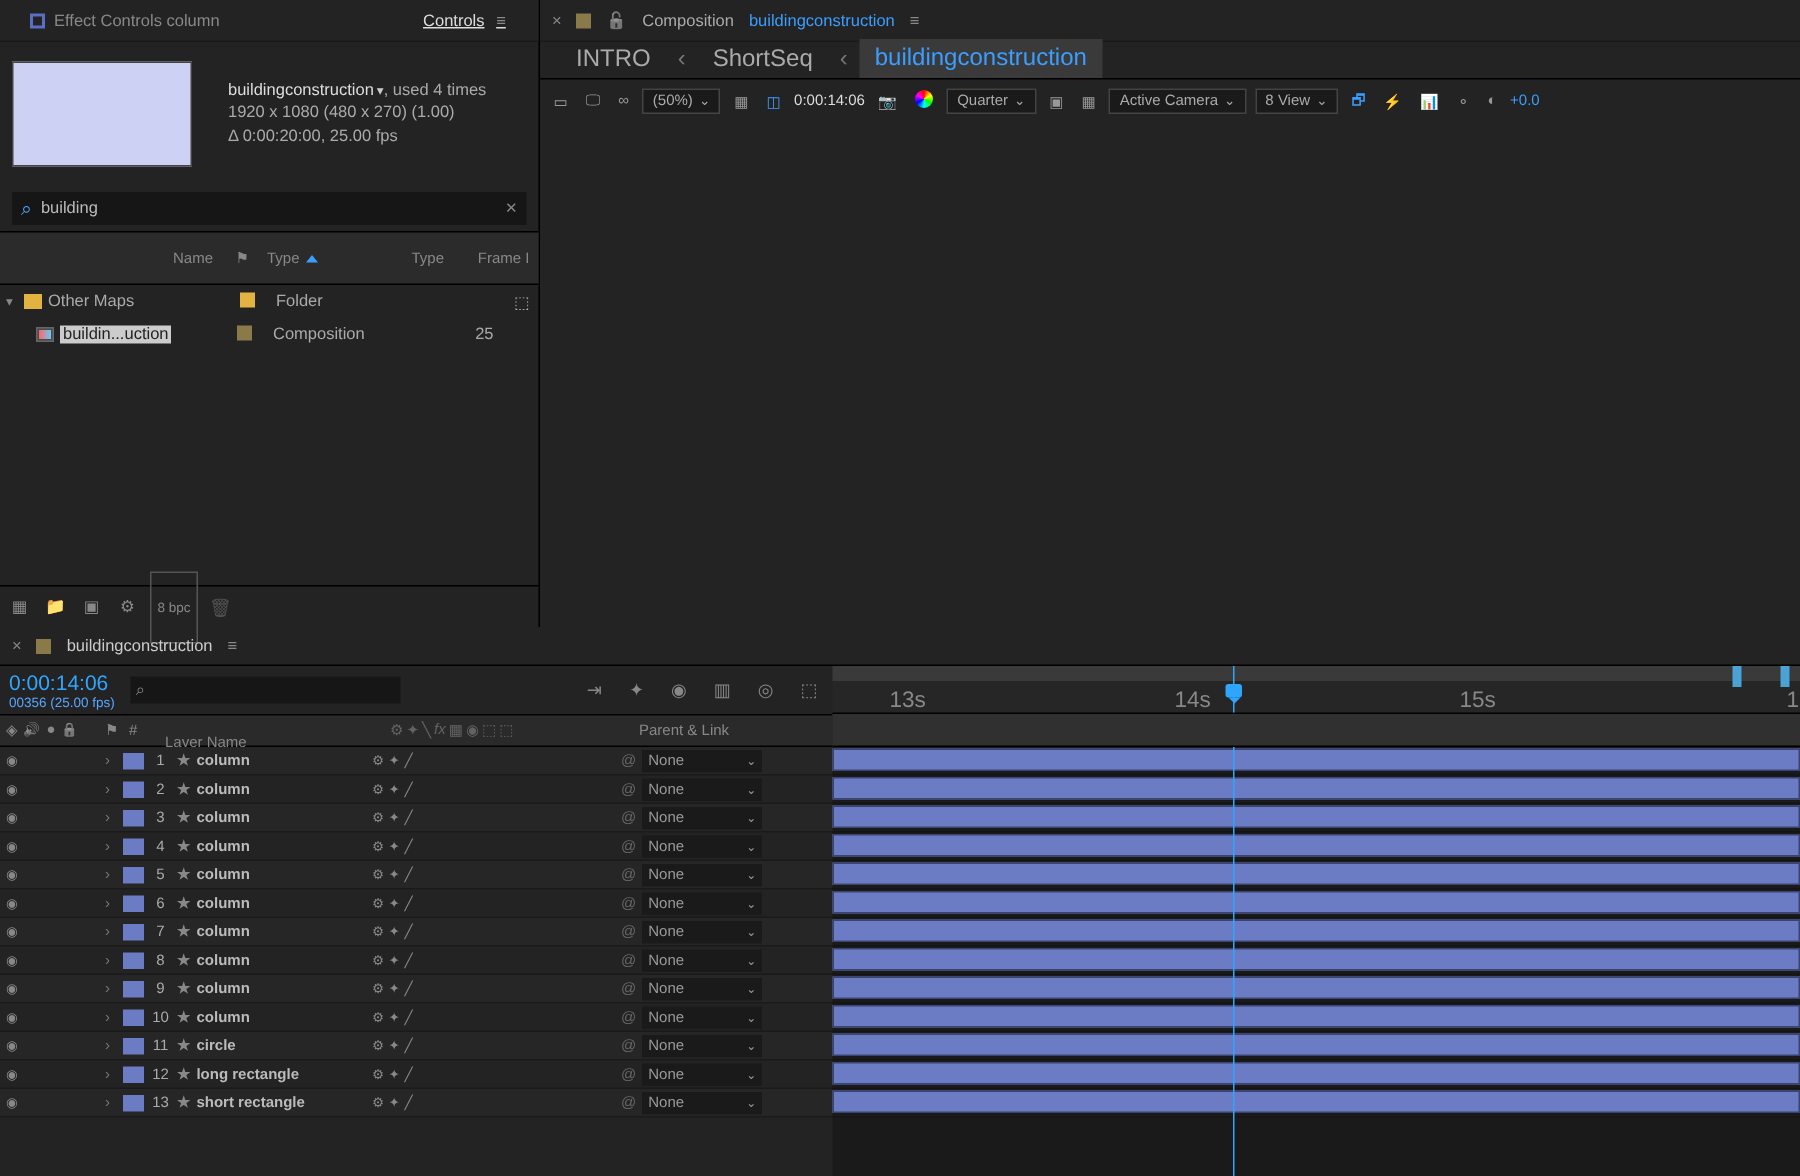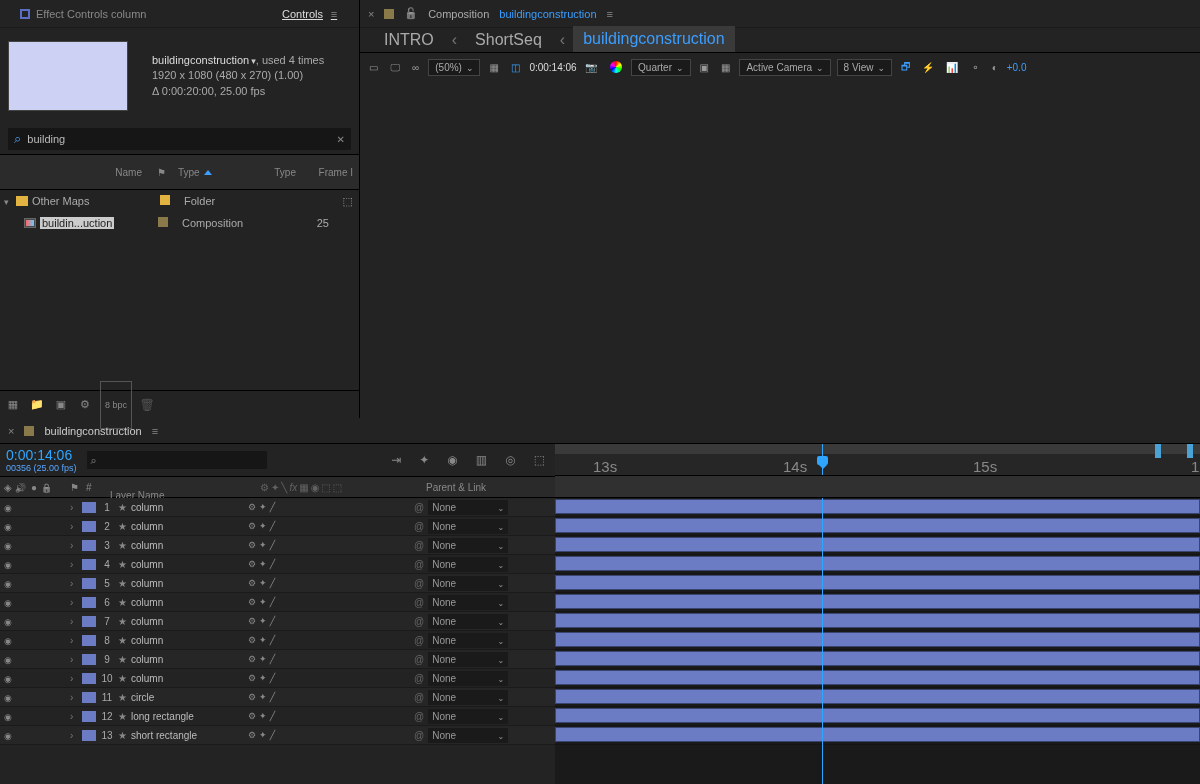--- a/index.html
+++ b/index.html
@@ -109,21 +109,21 @@
   
   .layer-row{ display:flex; align-items:center; height:19px; border-bottom:1px solid #1a1a1a; font-size:10px;}
   .layer-row:nth-child(odd){ background:#262626;}
   .lr-eye{width:70px; display:flex; padding-left:4px; gap:4px; align-items:center;}
   .eyeball::before{content:"◉"; color:#888; font-size:9px;}
   .lr-exp{width:12px;}
   .lr-exp::before{content:"›"; color:#777; font-size:10px;}
   .lr-tag{width:14px; height:11px; background:#6b7cc4; display:inline-block;}
   .lr-num{width:22px; text-align:center; color:#aaa;}
   .lr-star::before{content:"★"; color:#888; font-size:10px; margin-right:4px;}
-  .lr-name{width:130px; color:#bbb;}
+  .lr-name{width:130px; color:#bbb;font-weight:bold;}
   .lr-sw{width:160px; display:flex; gap:3px; color:#888; font-size:9px; align-items:center;}
   .lr-parent{flex:1; display:flex; align-items:center; gap:4px; padding-left:6px;}
   .spiral::before{content:"@"; color:#666; font-size:10px;}
   .parent-dd{ background:#1a1a1a; width:80px; height:15px; display:flex; align-items:center; justify-content:space-between; padding:0 4px; color:#999;}
   .parent-dd .dd::after{content:"⌄"; font-size:8px;}
   .sw-ic{opacity:0.6;}
   
   .ruler{ height:32px; background:#262626; border-bottom:1px solid #000; position:relative;}
   .ruler-work{ position:absolute; top:0; left:0; right:0; height:10px; background:#3a3a3a;}
   .ruler-tick{ position:absolute; top:14px; font-size:15px; color:#888;}

